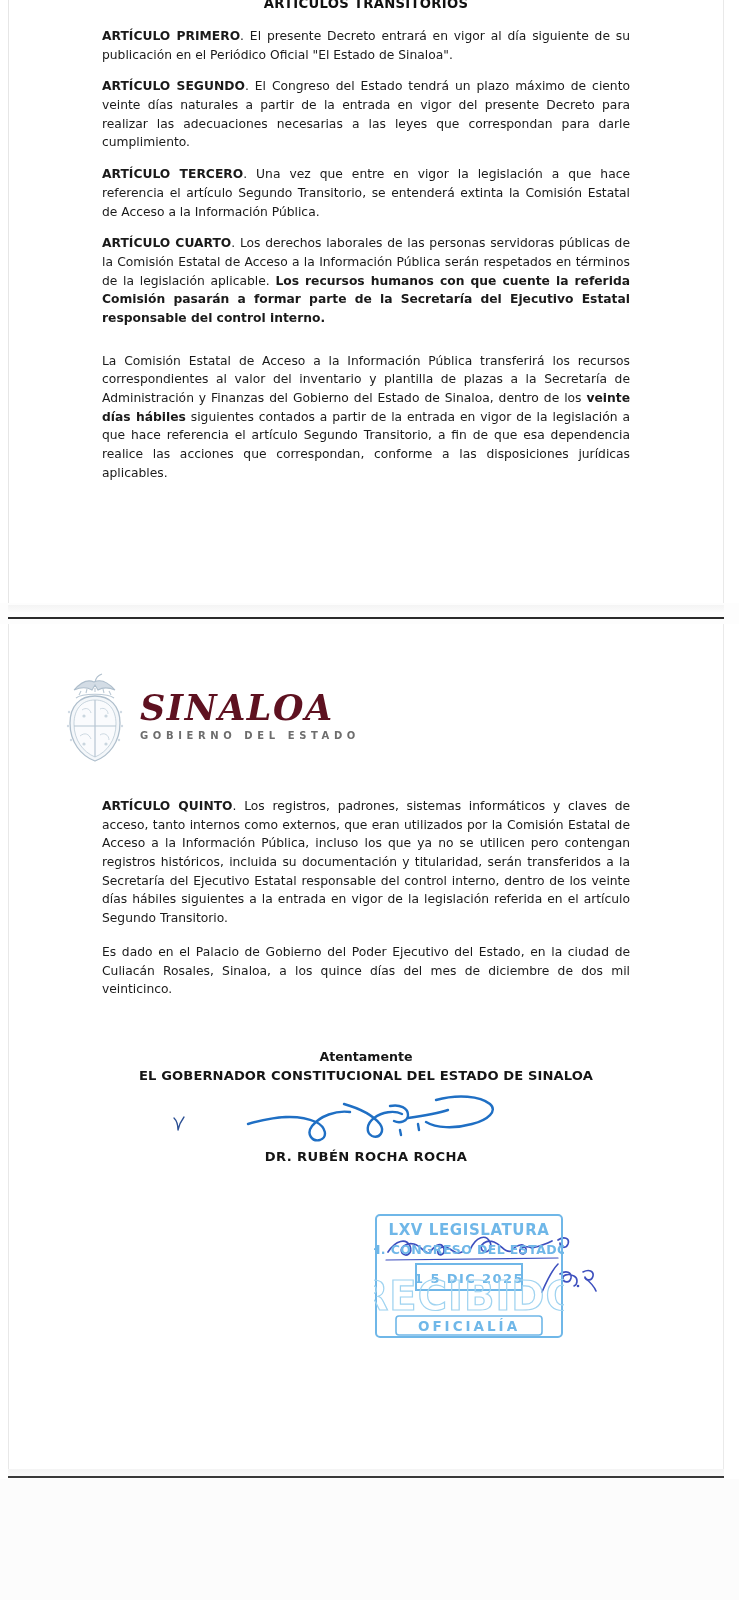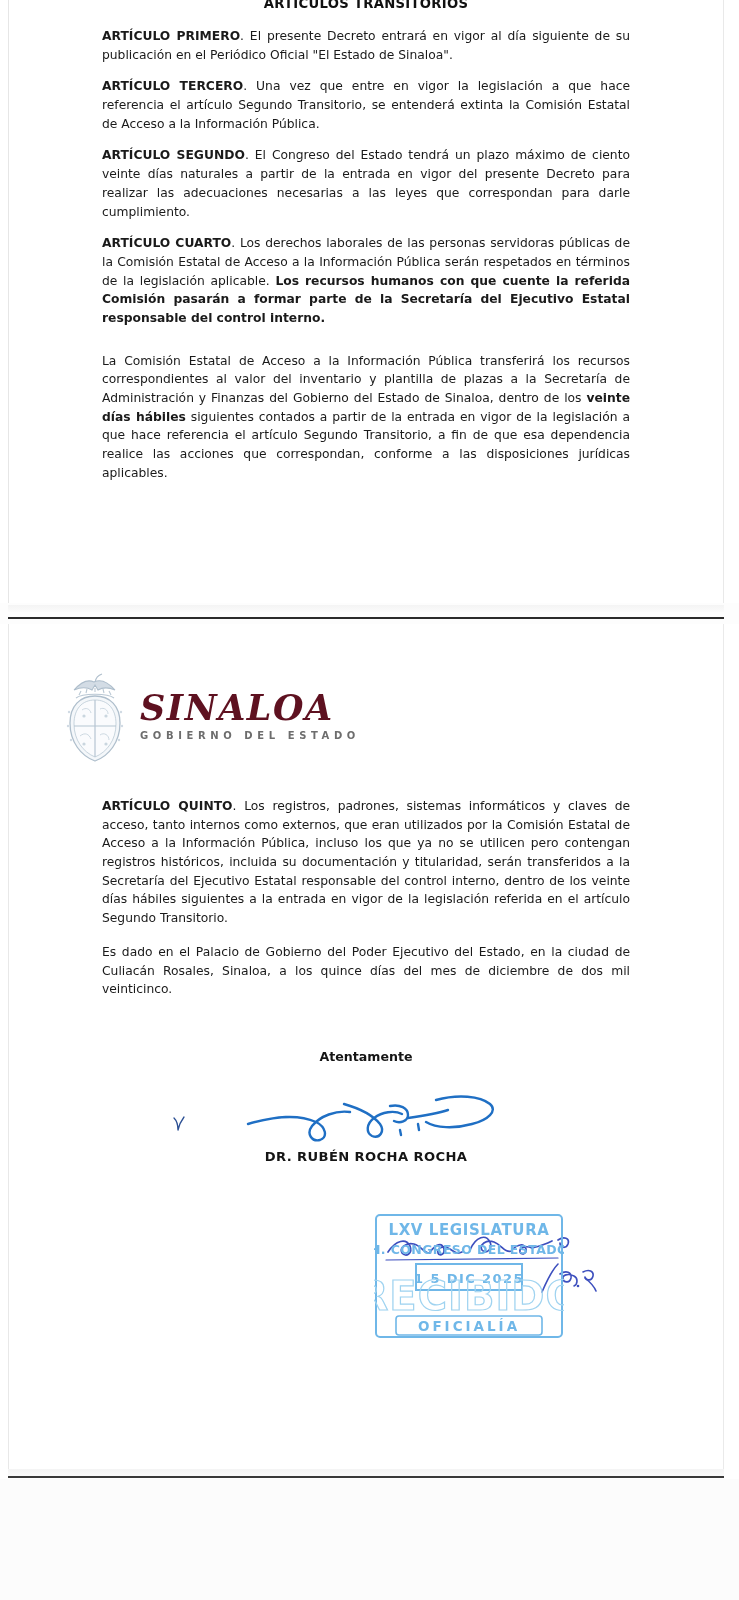--- a/index.html
+++ b/index.html
@@ -180,23 +180,23 @@
 <div class="screen">
 
   <div class="page page-one"></div>
 
   <div class="doc-title" style="top:-4px;">ARTÍCULOS TRANSITORIOS</div>
 
   <div class="doc-body" style="top:27px;">
 
     <p class="para"><span class="b">ARTÍCULO PRIMERO</span><span>. El presente Decreto entrará en vigor al día siguiente de su publicación en el Periódico Oficial "El Estado de Sinaloa".</span></p>
 
+    <p class="para"><span class="b">ARTÍCULO SEGUNDO</span><span>. El Congreso del Estado tendrá un plazo máximo de ciento veinte días naturales a partir de la entrada en vigor del presente Decreto para realizar las adecuaciones necesarias a las leyes que correspondan para darle cumplimiento.</span></p>
+
     <p class="para"><span class="b">ARTÍCULO TERCERO</span><span>. Una vez que entre en vigor la legislación a que hace referencia el artículo Segundo Transitorio, se entenderá extinta la Comisión Estatal de Acceso a la Información Pública.</span></p>
-
-    <p class="para"><span class="b">ARTÍCULO SEGUNDO</span><span>. El Congreso del Estado tendrá un plazo máximo de ciento veinte días naturales a partir de la entrada en vigor del presente Decreto para realizar las adecuaciones necesarias a las leyes que correspondan para darle cumplimiento.</span></p>
 
     <p class="para"><span class="b">ARTÍCULO CUARTO</span><span>. Los derechos laborales de las personas servidoras públicas de la Comisión Estatal de Acceso a la Información Pública serán respetados en términos de la legislación aplicable. </span><span class="b">Los recursos humanos con que cuente la referida Comisión pasarán a formar parte de la Secretaría del Ejecutivo Estatal responsable del control interno.</span></p>
 
     <p class="para" style="margin-top:24px;"><span>La Comisión Estatal de Acceso a la Información Pública transferirá los recursos correspondientes al valor del inventario y plantilla de plazas a la Secretaría de Administración y Finanzas del Gobierno del Estado de Sinaloa, dentro de los </span><span class="b">veinte días hábiles</span><span> siguientes contados a partir de la entrada en vigor de la legislación a que hace referencia el artículo Segundo Transitorio, a fin de que esa dependencia realice las acciones que correspondan, conforme a las disposiciones jurídicas aplicables.</span></p>
   </div>
 
   <div class="scan-gap" style="top:603px; height:21px;"></div>
   <div class="page-edge-soft" style="left:8px; top:605px; width:716px;"></div>
   <div class="page-edge-dark" style="top:617px;"></div>
 
@@ -240,20 +240,21 @@
     </div>
   </div>
 
   <div class="doc-body" style="top:797px;">
     <p class="para"><span class="b">ARTÍCULO QUINTO</span><span>. Los registros, padrones, sistemas informáticos y claves de acceso, tanto internos como externos, que eran utilizados por la Comisión Estatal de Acceso a la Información Pública, incluso los que ya no se utilicen pero contengan registros históricos, incluida su documentación y titularidad, serán transferidos a la Secretaría del Ejecutivo Estatal responsable del control interno, dentro de los veinte días hábiles siguientes a la entrada en vigor de la legislación referida en el artículo Segundo Transitorio.</span></p>
 
     <p class="para" style="margin-top:15px;">Es dado en el Palacio de Gobierno del Poder Ejecutivo del Estado, en la ciudad de Culiacán Rosales, Sinaloa, a los quince días del mes de diciembre de dos mil veinticinco.</p>
   </div>
 
   <div class="sign-center sign-atte">Atentamente</div>
+  <div class="sign-center sign-role">EL GOBERNADOR CONSTITUCIONAL DEL ESTADO DE SINALOA</div>
 
   <div class="gov-signature">
     <svg viewBox="0 0 270 62" width="270" height="62" aria-hidden="true">
       <g fill="none" stroke="#1f6fc4" stroke-width="2.4" stroke-linecap="round" stroke-linejoin="round">
         <path d="M8 42 C36 34, 58 32, 76 40 C86 45, 88 55, 80 58 C72 60, 66 52, 72 44 C80 34, 96 28, 110 30"></path>
         <path d="M104 22 C118 26, 132 32, 140 42 C145 49, 140 57, 132 54 C126 51, 126 42, 134 36 C142 30, 154 28, 162 32"></path>
         <path d="M150 24 C160 22, 168 26, 168 33 C168 39, 160 42, 154 39"></path>
         <path d="M168 36 C182 34, 196 32, 208 28"></path>
         <path d="M196 18 C218 12, 240 14, 250 22 C258 29, 248 38, 232 42 C214 47, 196 46, 186 40"></path>
         <path d="M178 42 l1 6 M160 48 l1 5"></path>

